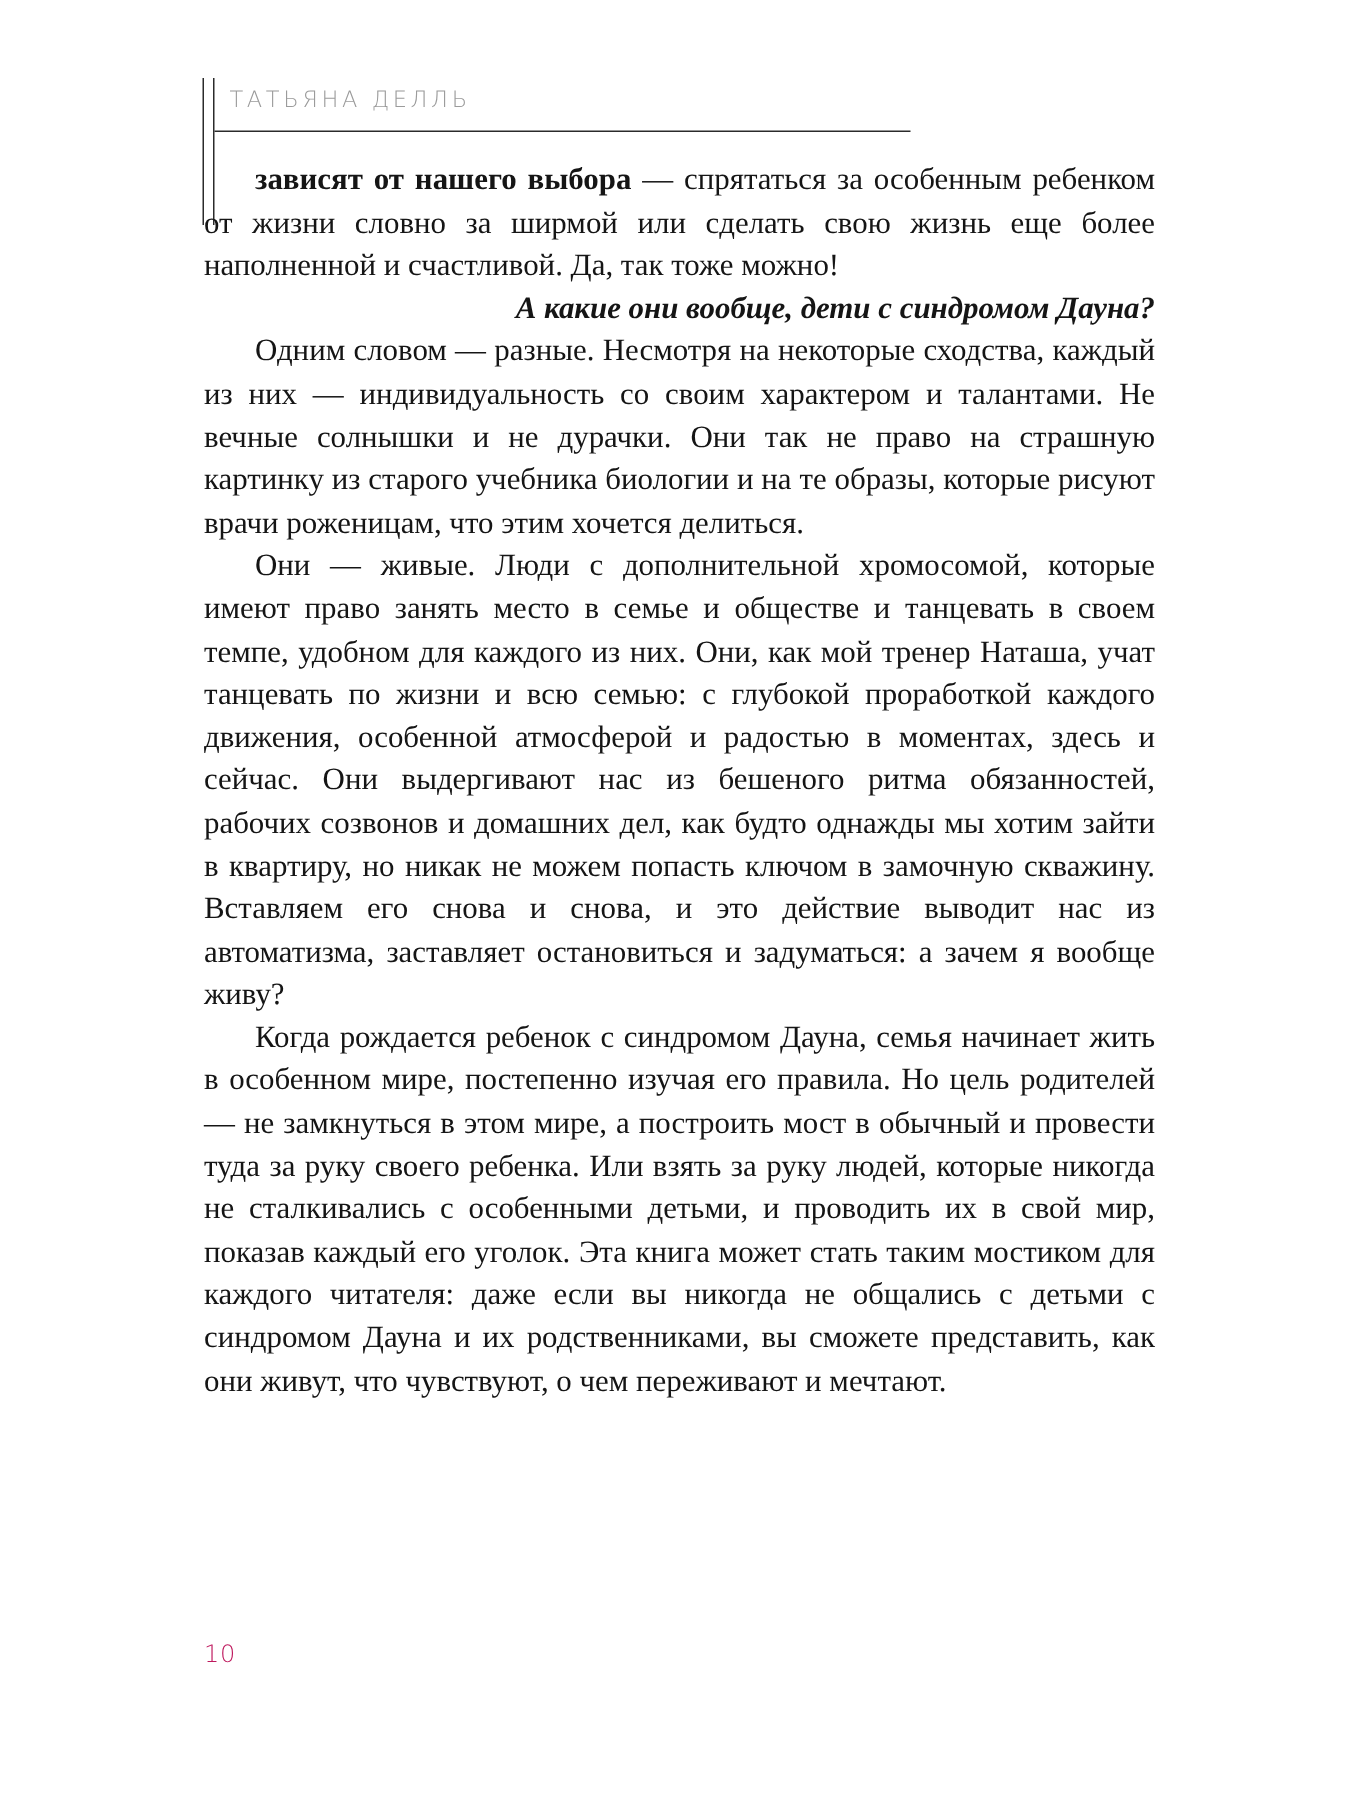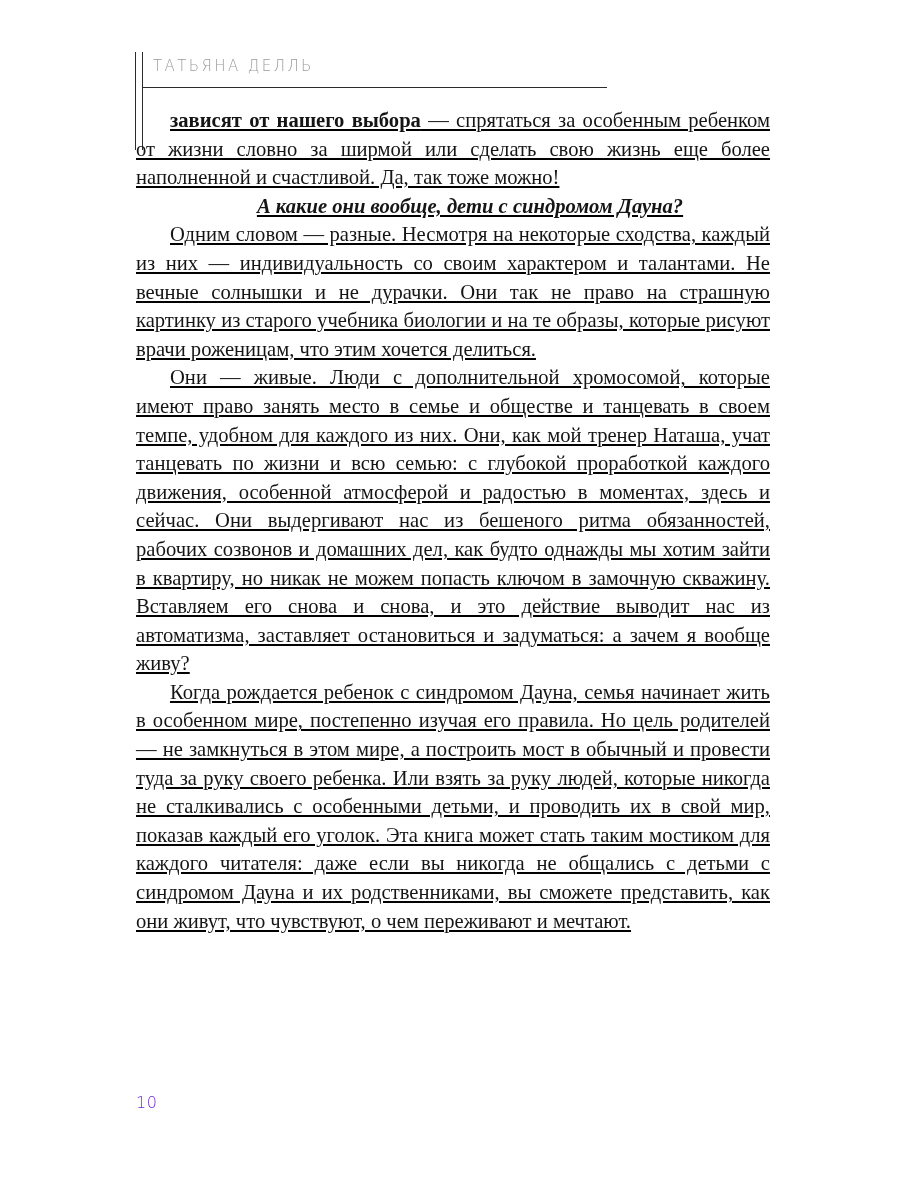--- a/index.html
+++ b/index.html
@@ -64,21 +64,20 @@
     text-transform: uppercase;
     white-space: nowrap;
   }
 
   
   .text-column {
     position: absolute;
     left: 136px;
     top: 106px;
     width: 634px;
-    text-decoration: underline;
   }
 
   .para {
     margin: 0;
     font-size: 20.6px;
     line-height: 28.6px;
     color: #151515;
     text-align: justify;
     text-justify: inter-word;
     text-indent: 34px;
@@ -90,33 +89,33 @@
   }
 
   .subhead {
     margin: 0;
     font-size: 20.6px;
     line-height: 28.6px;
     color: #151515;
     font-weight: 700;
     font-style: italic;
     text-indent: 34px;
-    text-align: center;
+    text-align: right;
   }
 
   
   .folio {
     position: absolute;
     left: 136px;
     top: 1093px;
     font-family: "DejaVu Sans", "Liberation Sans", sans-serif;
     font-size: 16px;
     font-weight: 300;
     letter-spacing: 0.5px;
-    color: #6d28d9;
+    color: #be185d;
     text-align: center;
   }
 </style>
 </head>
 <body>
 
 <div class="page">
 
   <div class="header-block">
     <div class="rule-vertical outer"></div>

